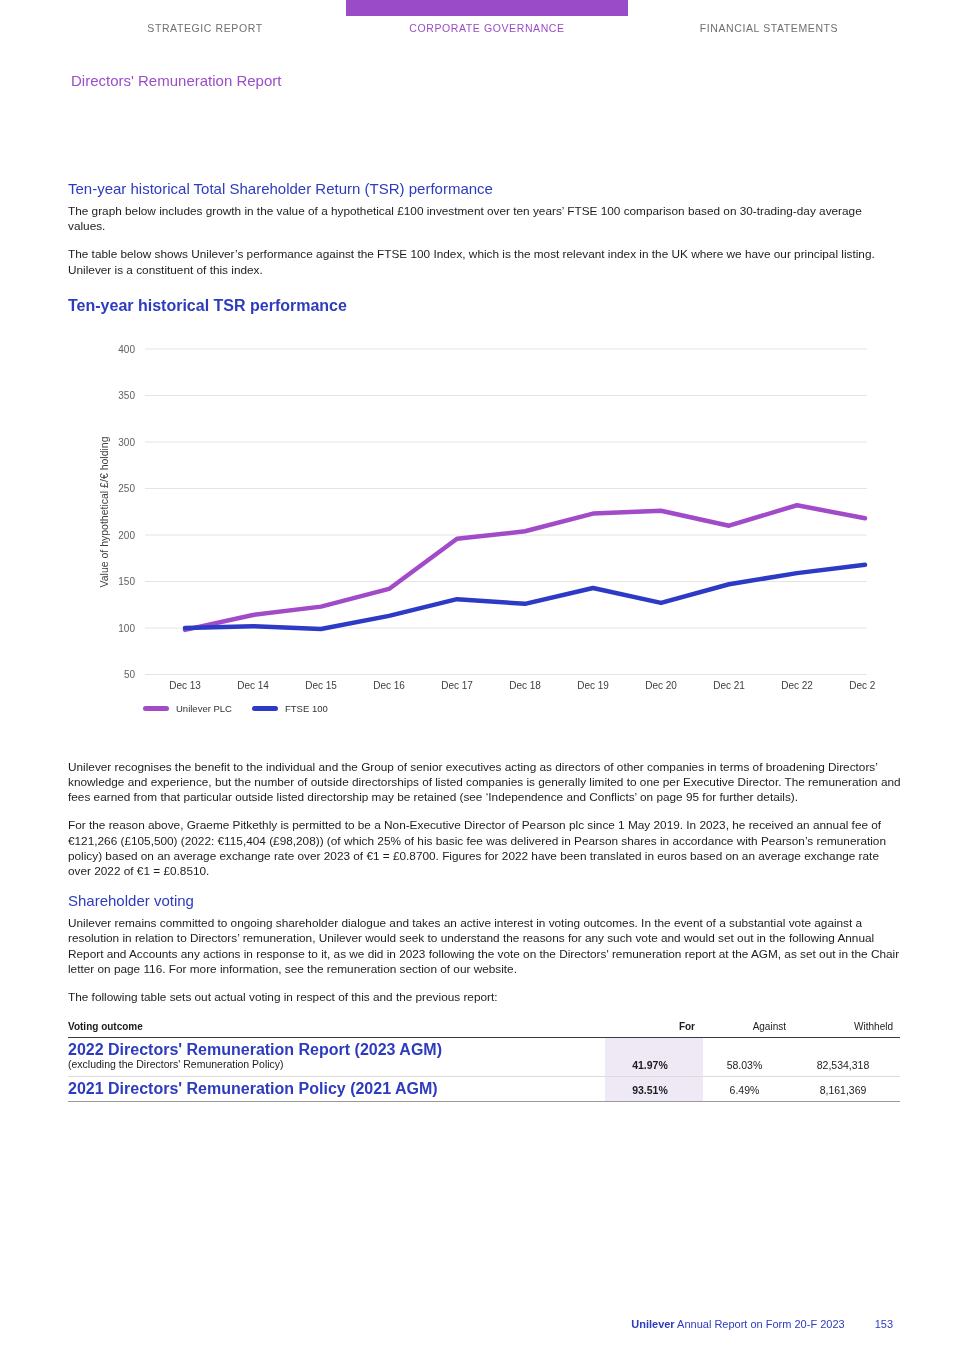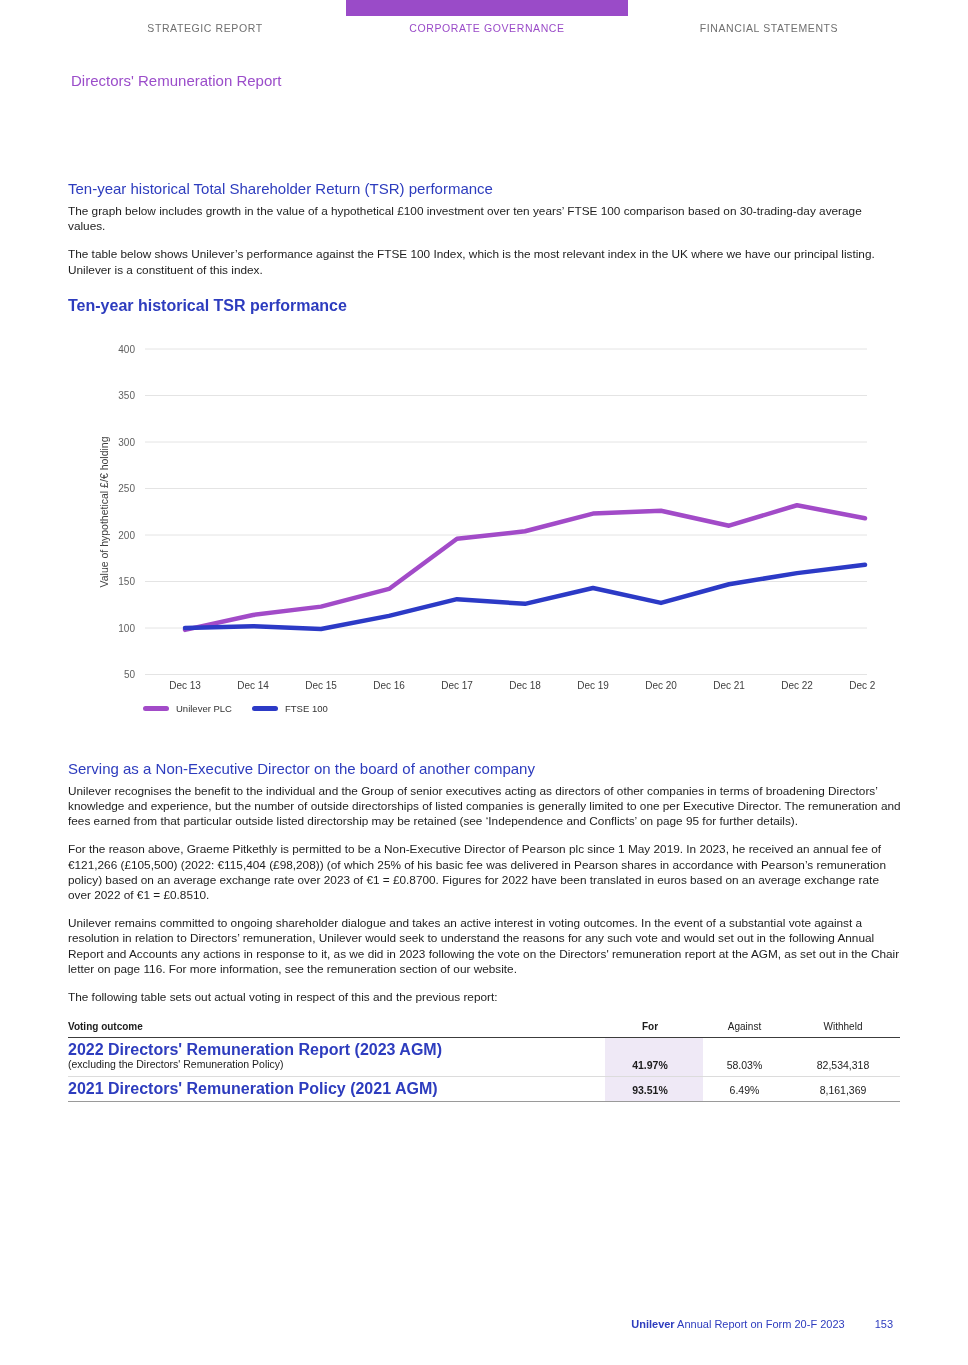--- a/index.html
+++ b/index.html
@@ -25,21 +25,21 @@
   .chart-wrap svg { display:block; }
   .legend { display:flex; gap:20px; margin:4px 0 0 48px; align-items:center; }
   .legend-item { display:flex; align-items:center; font-size:9.5px; color:#333; }
   .legend-swatch { display:inline-block; width:26px; height:5px; border-radius:3px; margin-right:7px; }
 
   .sect-gap { margin-top:8px; }
 
   
   table.vote { width:832px; border-collapse:collapse; margin-top:6px; table-layout:fixed; }
   table.vote th, table.vote td { vertical-align:bottom; }
-  thead th { font-size:10px; font-weight:400; color:#1c1c1c; padding:3px 0 5px 0; border-bottom:1.5px solid #3c3c3c; text-align:center; }
+  thead th { font-size:10px; font-weight:400; color:#1c1c1c; padding:3px 0 5px 0; border-bottom:1.5px solid #3c3c3c; text-align:right; }
   thead th.c1 { text-align:left; font-weight:700; }
   thead th.c2 { font-weight:700; }
   tbody td { font-size:10.5px; color:#1c1c1c; padding:5px 0; text-align:center; }
   tbody tr.r1 td { border-bottom:1px solid #dcdcdc; }
   tbody tr.r2 td { border-bottom:1px solid #9a9a9a; }
   td.lbl-cell { text-align:left; }
   .row-label { color:#2d3cbe; font-weight:700; font-size:16px; line-height:14px; }
   .row-sublabel { color:#1c1c1c; font-weight:400; font-size:10.5px; line-height:14px; }
   td.for-cell { background:#efe9f6; font-weight:700; padding-right:8px; }
   thead th.c2 { padding-right:8px; }
@@ -120,24 +120,24 @@
             <span class="legend-swatch" style="background: rgb(162, 75, 200);"></span>
             <span>Unilever PLC</span>
           </span>
           <span class="legend-item">
             <span class="legend-swatch" style="background: rgb(44, 58, 198);"></span>
             <span>FTSE 100</span>
           </span>
         </div>
     </div>
 
-    <h2 class="h-blue">Serving as a Non-Executive Director on the board of another company</h2>
     <p>Unilever recognises the benefit to the individual and the Group of senior executives acting as directors of other companies in terms of broadening Directors’ knowledge and experience, but the number of outside directorships of listed companies is generally limited to one per Executive Director. The remuneration and fees earned from that particular outside listed directorship may be retained (see ‘Independence and Conflicts’ on page 95 for further details).</p>
     <p>For the reason above, Graeme Pitkethly is permitted to be a Non-Executive Director of Pearson plc since 1 May 2019. In 2023, he received an annual fee of €121,266 (£105,500) (2022: €115,404 (£98,208)) (of which 25% of his basic fee was delivered in Pearson shares in accordance with Pearson’s remuneration policy) based on an average exchange rate over 2023 of €1 = £0.8700. Figures for 2022 have been translated in euros based on an average exchange rate over 2022 of €1 = £0.8510.</p>
 
+    <h2 class="h-blue sect-gap">Shareholder voting</h2>
     <p>Unilever remains committed to ongoing shareholder dialogue and takes an active interest in voting outcomes. In the event of a substantial vote against a resolution in relation to Directors’ remuneration, Unilever would seek to understand the reasons for any such vote and would set out in the following Annual Report and Accounts any actions in response to it, as we did in 2023 following the vote on the Directors' remuneration report at the AGM, as set out in the Chair letter on page 116. For more information, see the remuneration section of our website.</p>
     <p>The following table sets out actual voting in respect of this and the previous report:</p>
 
     <table class="vote">
       <colgroup>
         <col style="width:537px">
           <col style="width:98px">
           <col style="width:90px">
           <col style="width:107px">
       </colgroup>

